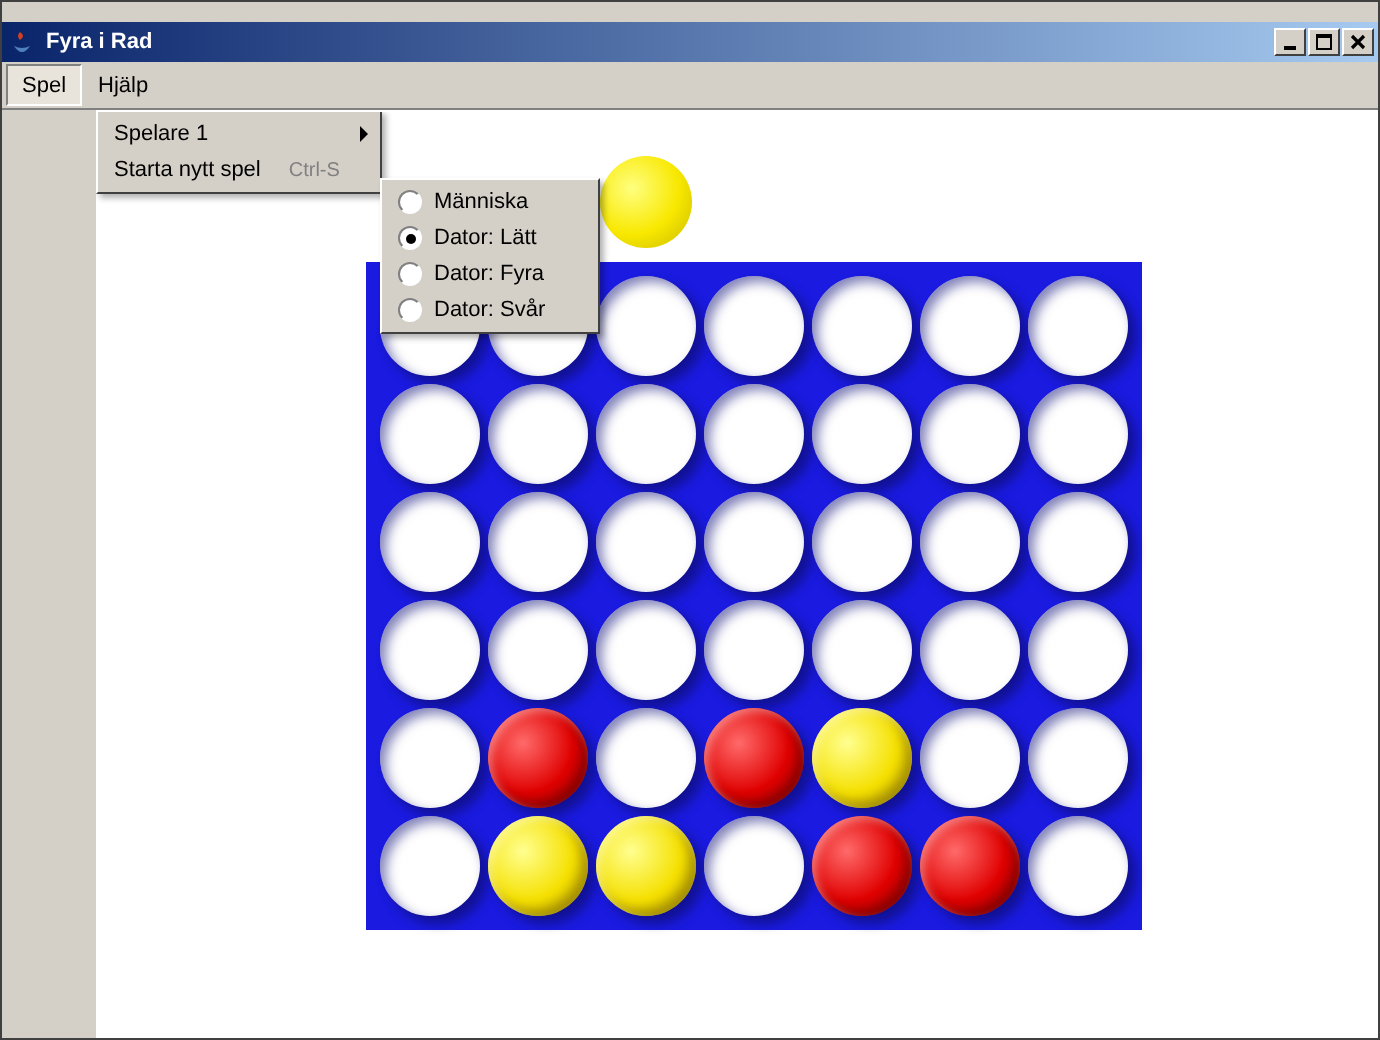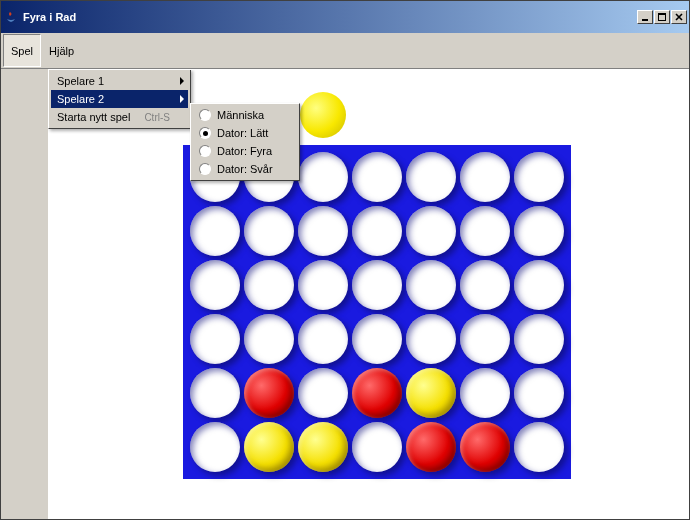--- a/index.html
+++ b/index.html
@@ -12,45 +12,46 @@
     overflow: hidden;
   }
   .window {
     width: 690px; height: 520px;
     border: 1px solid #404040;
     background: #d4d0c8;
     display: flex; flex-direction: column;
     position: relative;
   }
   .titlebar {
-    height: 32px;
+    height: 20px;
     background: linear-gradient(to right, #0a246a, #a6caf0);
     display: flex; align-items: center;
     padding: 0 2px;
     color: #fff;
     font-weight: bold;
     font-size: 11px;
+    margin-top: 10px;
   }
   .titlebar .java-icon {
     width: 16px; height: 16px; margin-right: 4px;
     display: inline-flex; align-items: center; justify-content: center;
   }
   .titlebar .title-text { flex: 1; }
   .titlebar .win-buttons { display: flex; gap: 1px; }
   .win-btn {
     width: 16px; height: 14px;
     background: #d4d0c8;
     border: 1px solid;
     border-color: #fff #404040 #404040 #fff;
     display: inline-flex; align-items: center; justify-content: center;
     font-size: 9px; color: #000;
     cursor: default;
   }
   .menubar {
-    height: 36px;
+    height: 24px;
     background: #d4d0c8;
     border-bottom: 1px solid #808080;
     display: flex; align-items: stretch;
     padding: 1px 2px;
   }
   .menubar-item {
     padding: 2px 8px;
     display: flex; align-items: center;
     cursor: default;
   }
@@ -191,24 +192,20 @@
     </div>
   </div>
 
   <div class="content">
 
     <div class="menu" style="left:0; top:-1px; min-width:140px;">
       <div class="menu-row">
         <span class="label">Spelare 1</span>
         <span class="sub-arrow"></span>
       </div>
-      <div class="menu-row highlight">
-        <span class="label">Spelare 2</span>
-        <span class="sub-arrow"></span>
-      </div>
       <div class="menu-row">
         <span class="label">Starta nytt spel</span>
         <span class="accel">Ctrl-S</span>
       </div>
     </div>
 
     <div class="menu submenu" style="left:142px; top:33px; min-width:110px;">
       <div class="menu-row">
         <span class="radio"></span>
         <span class="label">Människa</span>

